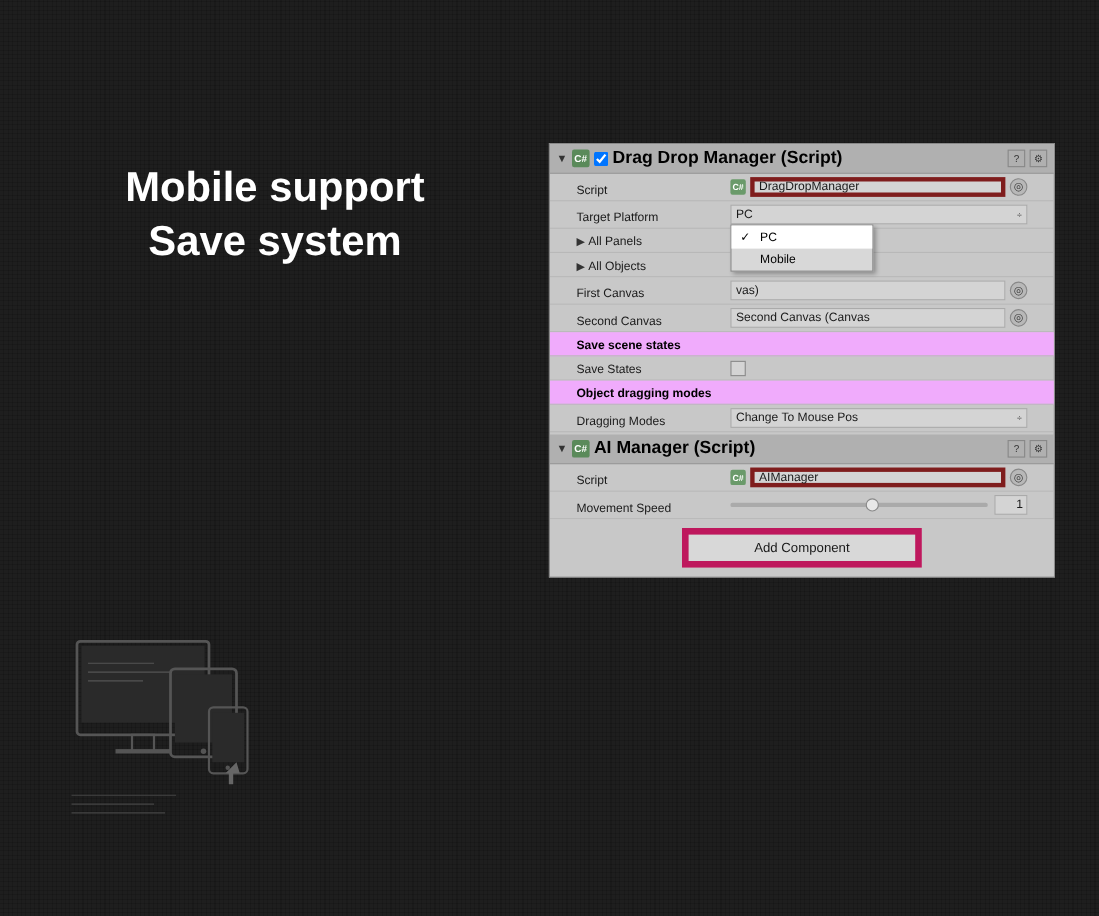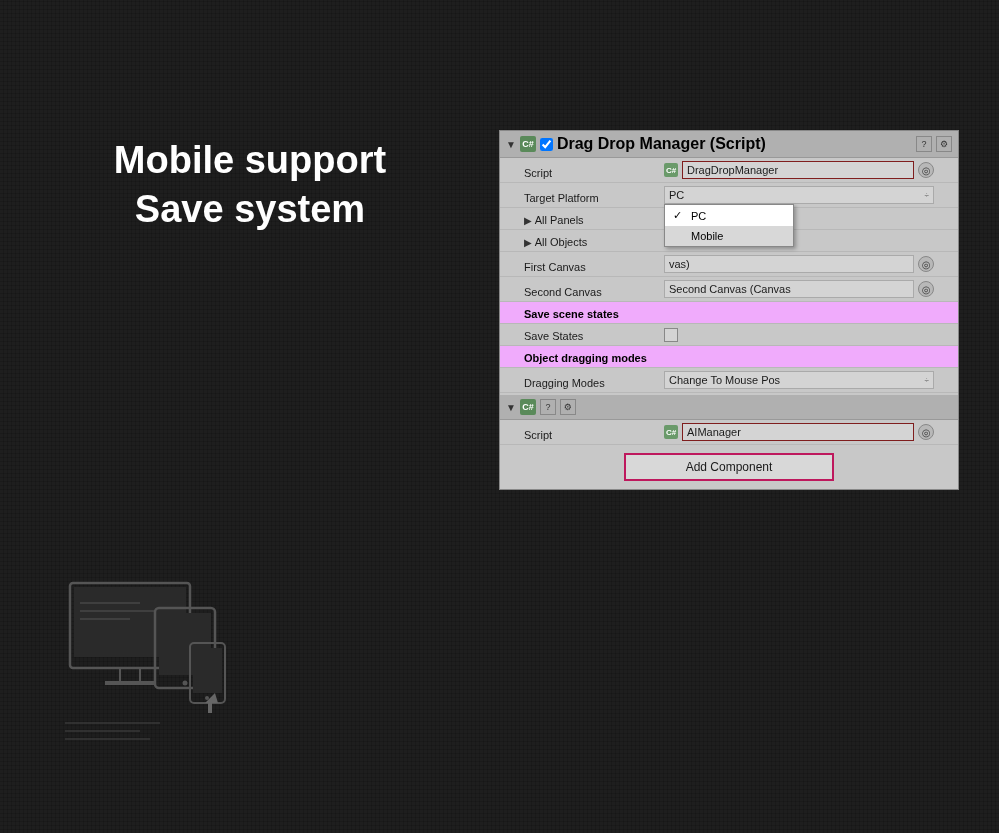--- a/index.html
+++ b/index.html
@@ -13,21 +13,21 @@
         repeating-linear-gradient(90deg, transparent, transparent 3px, rgba(0,0,0,0.15) 3px, rgba(0,0,0,0.15) 4px);
       font-family: Arial, sans-serif;
       overflow: hidden;
       position: relative;
     }
 
     
     .left-panel {
       position: absolute;
       left: 60px;
-      top: 136px;
+      top: 147px;
       width: 380px;
     }
 
     .main-heading {
       font-size: 38px;
       font-weight: bold;
       color: #ffffff;
       line-height: 1.3;
       text-align: center;
       margin-bottom: 40px;
@@ -168,21 +168,21 @@
       align-items: center;
       justify-content: center;
       font-size: 8px;
       color: white;
       font-weight: bold;
       flex-shrink: 0;
     }
 
     .field-bg {
       background: #d4d4d4;
-      border: 1px solid #7f1d1d;
+      border: 4px solid #7f1d1d;
       padding: 1px 4px;
       font-size: 11px;
       color: #1a1a1a;
       flex: 1;
       height: 18px;
       display: flex;
       align-items: center;
     }
 
     .circle-btn {
@@ -319,21 +319,21 @@
     
     .add-component-row {
       padding: 8px;
       display: flex;
       justify-content: center;
       background: #c8c8c8;
     }
 
     .add-component-btn {
       background: #d8d8d8;
-      border: 2px solid #be185d;
+      border: 6px solid #be185d;
       padding: 5px 60px;
       font-size: 12px;
       color: #1a1a1a;
       cursor: pointer;
       font-family: Arial, sans-serif;
     }
 
     .canvas-field {
       background: #d4d4d4;
       border: 1px solid #aaa;
@@ -486,37 +486,51 @@
           <span>Change To Mouse Pos</span>
           <span class="dropdown-arrow">÷</span>
         </div>
       </div>
     </div>
   </div>
 
   <div class="component-header" style="margin-top:2px;">
     <span class="component-arrow">▼</span>
     <span class="component-icon">C#</span>
+    <span class="component-header-title">AI Manager (Script)</span>
     <div class="component-header-icons">
       <div class="header-icon-btn">?</div>
       <div class="header-icon-btn">⚙</div>
     </div>
   </div>
 
   <div class="inspector-row">
     <span class="row-label">Script</span>
     <div class="row-value">
       <div class="script-value">
         <span class="script-icon">C#</span>
         <div class="field-bg">
           <span>AIManager</span>
         </div>
       </div>
       <div class="circle-btn">◎</div>
     </div>
   </div>
 
+  <div class="inspector-row">
+    <span class="row-label">Movement Speed</span>
+    <div class="row-value">
+      <div class="slider-container">
+        <div class="slider-track">
+          <div class="slider-thumb"></div>
+        </div>
+        <div class="slider-value">
+          <span>1</span>
+        </div>
+      </div>
+    </div>
+  </div>
 
   <div class="add-component-row">
     <button class="add-component-btn">Add Component</button>
   </div>
 
 </div>
 
 </body></html>

